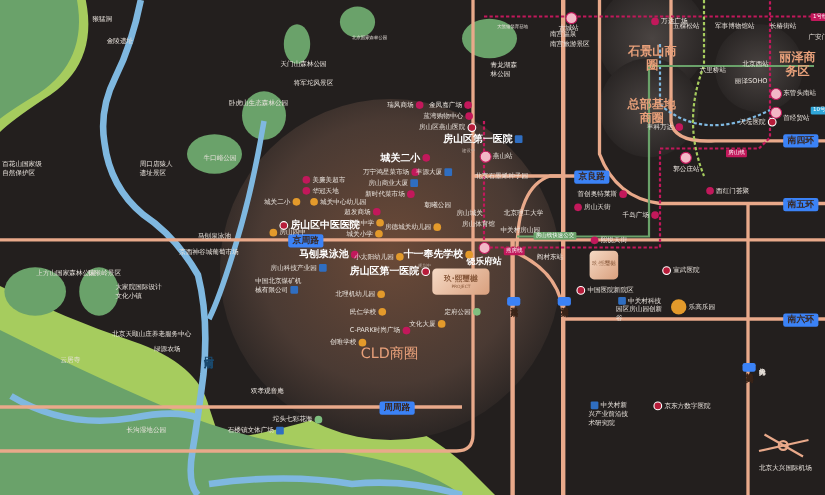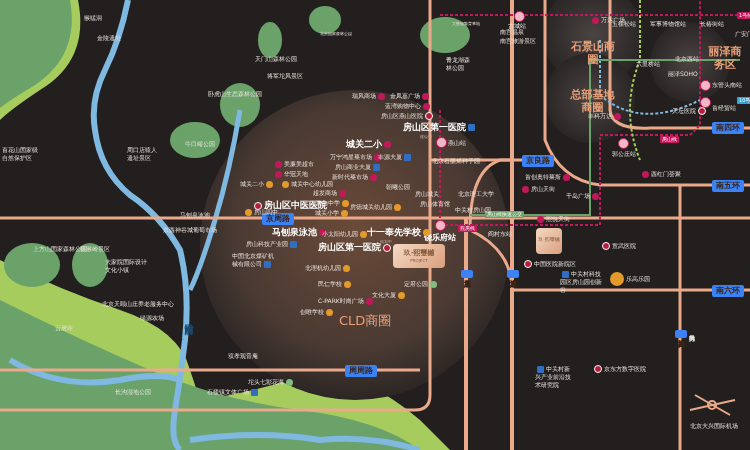--- a/index.html
+++ b/index.html
@@ -103,21 +103,21 @@
   <div class="road-tag v" style="left:461px;top:270px;">京昆高速</div>
   <div class="road-tag v" style="left:507px;top:270px;">京港澳高速</div>
   <div class="road-tag v" style="left:675px;top:330px;">大兴机场高速</div>
   <div class="lbl" style="left:688px;top:330px;writing-mode:vertical-rl;">大兴机场方向</div>
   <div class="line-tag" style="left:485px;top:211px;background:#6aa26a;">房山线快速公交</div>
   <div class="river-tag" style="left:184px;top:318px;">南口店河</div>
 
   <div class="district" style="left:568px;top:40px;width:50px;">石景山商圈</div>
   <div class="district" style="left:570px;top:88px;width:45px;">总部基地商圈</div>
   <div class="district" style="left:705px;top:45px;width:40px;">丽泽商务区</div>
-  <div class="cld" style="left:339px;top:312px;">CLD商圈</div>
+  <div class="cld" style="left:328px;top:312px;">CLD商圈</div>
 
   <div class="metro" style="left:514px;top:11px;"></div>
   <div class="lbl" style="left:508px;top:22px;">古城站</div>
   <div class="metro" style="left:436px;top:137px;"></div>
   <div class="lbl" style="left:448px;top:139px;">燕山站</div>
   <div class="metro" style="left:435px;top:220px;"></div>
   <div class="lbl big" style="left:424px;top:232px;font-size:8px;">饶乐府站</div>
   <div class="lbl" style="left:488px;top:230px;">阎村东站</div>
   <div class="metro" style="left:618px;top:138px;"></div>
   <div class="lbl" style="left:612px;top:150px;">郭公庄站</div>

